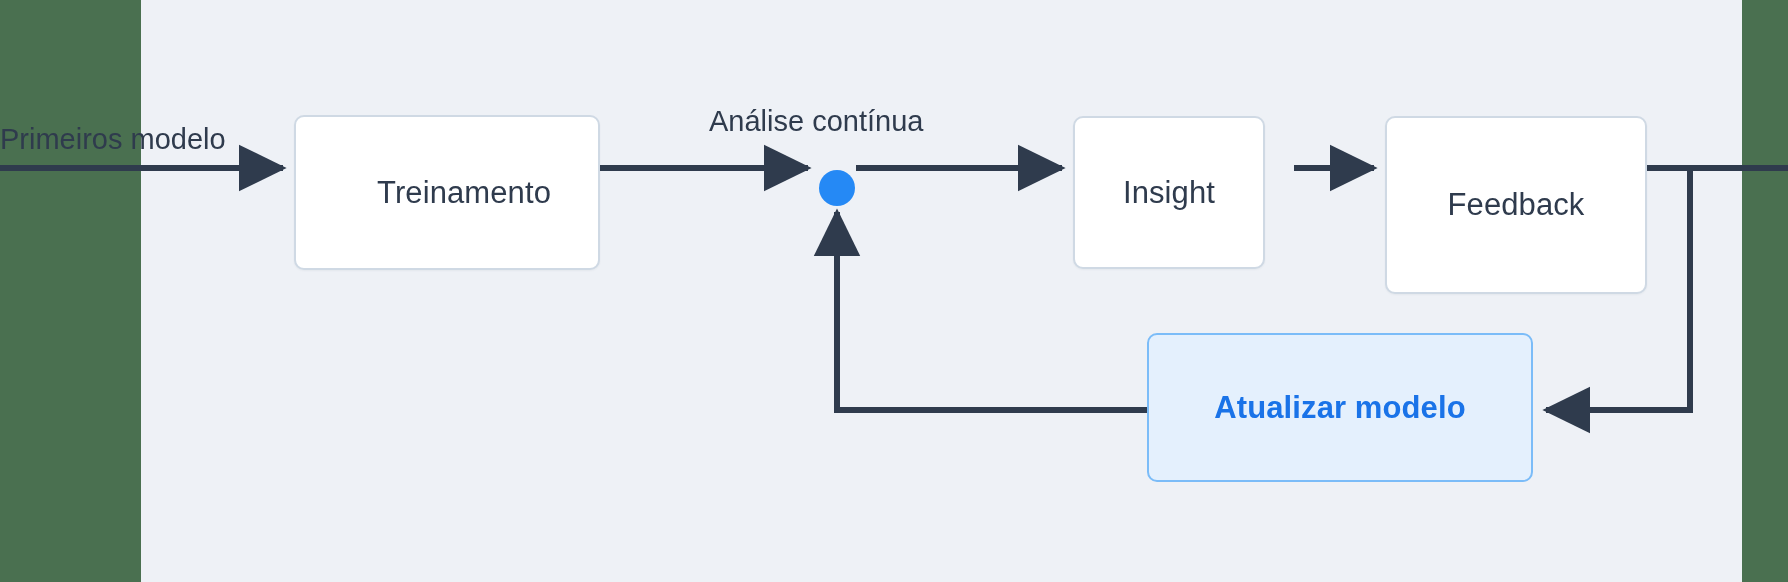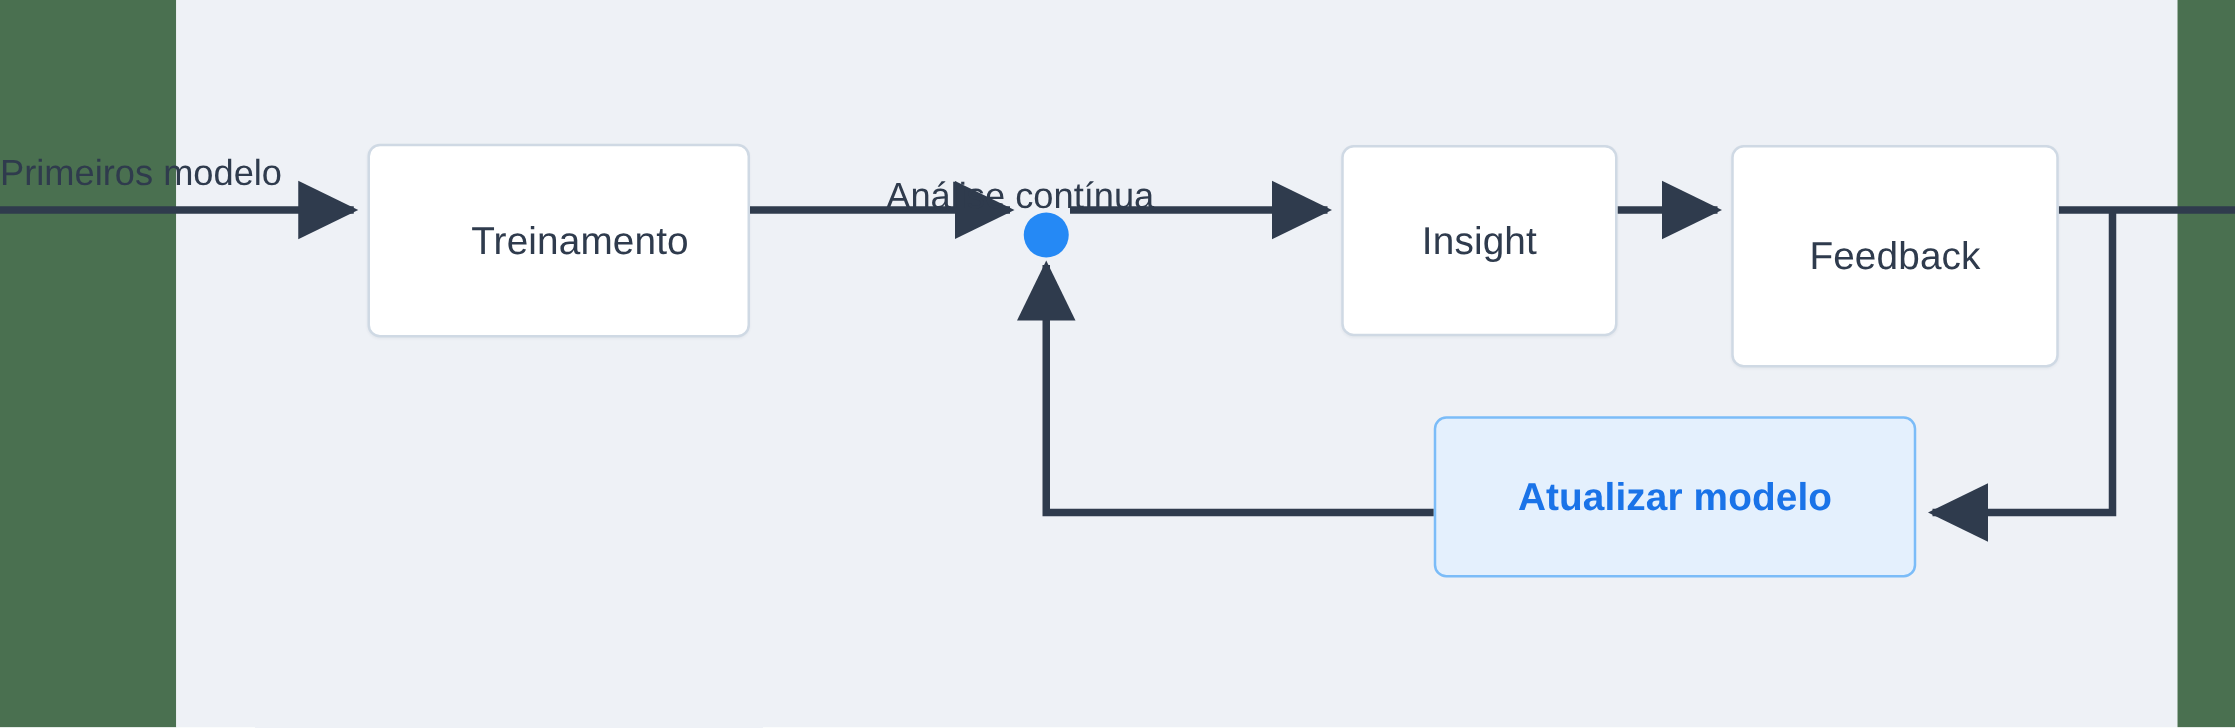--- a/index.html
+++ b/index.html
@@ -72,43 +72,43 @@
     border: 2px solid #7bbcf8;
   }
   .node-accent .node-label {
     color: #1a73e8;
     font-size: 31px;
     font-weight: 700;
     letter-spacing: 0.1px;
   }
 
   #node-treinamento { left: 294px; top: 115px; width: 306px; height: 155px; padding-left: 34px; }
-  #node-insight     { left: 1073px; top: 116px; width: 221px; height: 153px; }
+  #node-insight     { left: 1073px; top: 116px; width: 192px; height: 153px; }
   #node-feedback    { left: 1385px; top: 116px; width: 262px; height: 178px; }
-  #node-atualizar   { left: 1147px; top: 333px; width: 386px; height: 129px; }
+  #node-atualizar   { left: 1147px; top: 333px; width: 386px; height: 149px; }
 
   
   .junction {
     position: absolute;
     width: 36px;
     height: 36px;
     border-radius: 50%;
     background: #2589f5;
   }
   #node-junction { left: 819px; top: 170px; }
 
   
   .edge-label {
     position: absolute;
     color: #2f3b4d;
     font-size: 29px;
     font-weight: 400;
     white-space: nowrap;
   }
-  #label-analise   { left: 709px; top: 105px; margin-top: 36px; }
+  #label-analise   { left: 709px; top: 105px; }
   #label-primeiros { left: 0px;   top: 123px; }
 </style>
 </head>
 <body>
 
 <div id="stage">
 
   <div class="band band-left"></div>
   <div class="canvas"></div>
   <div class="band band-right"></div>

